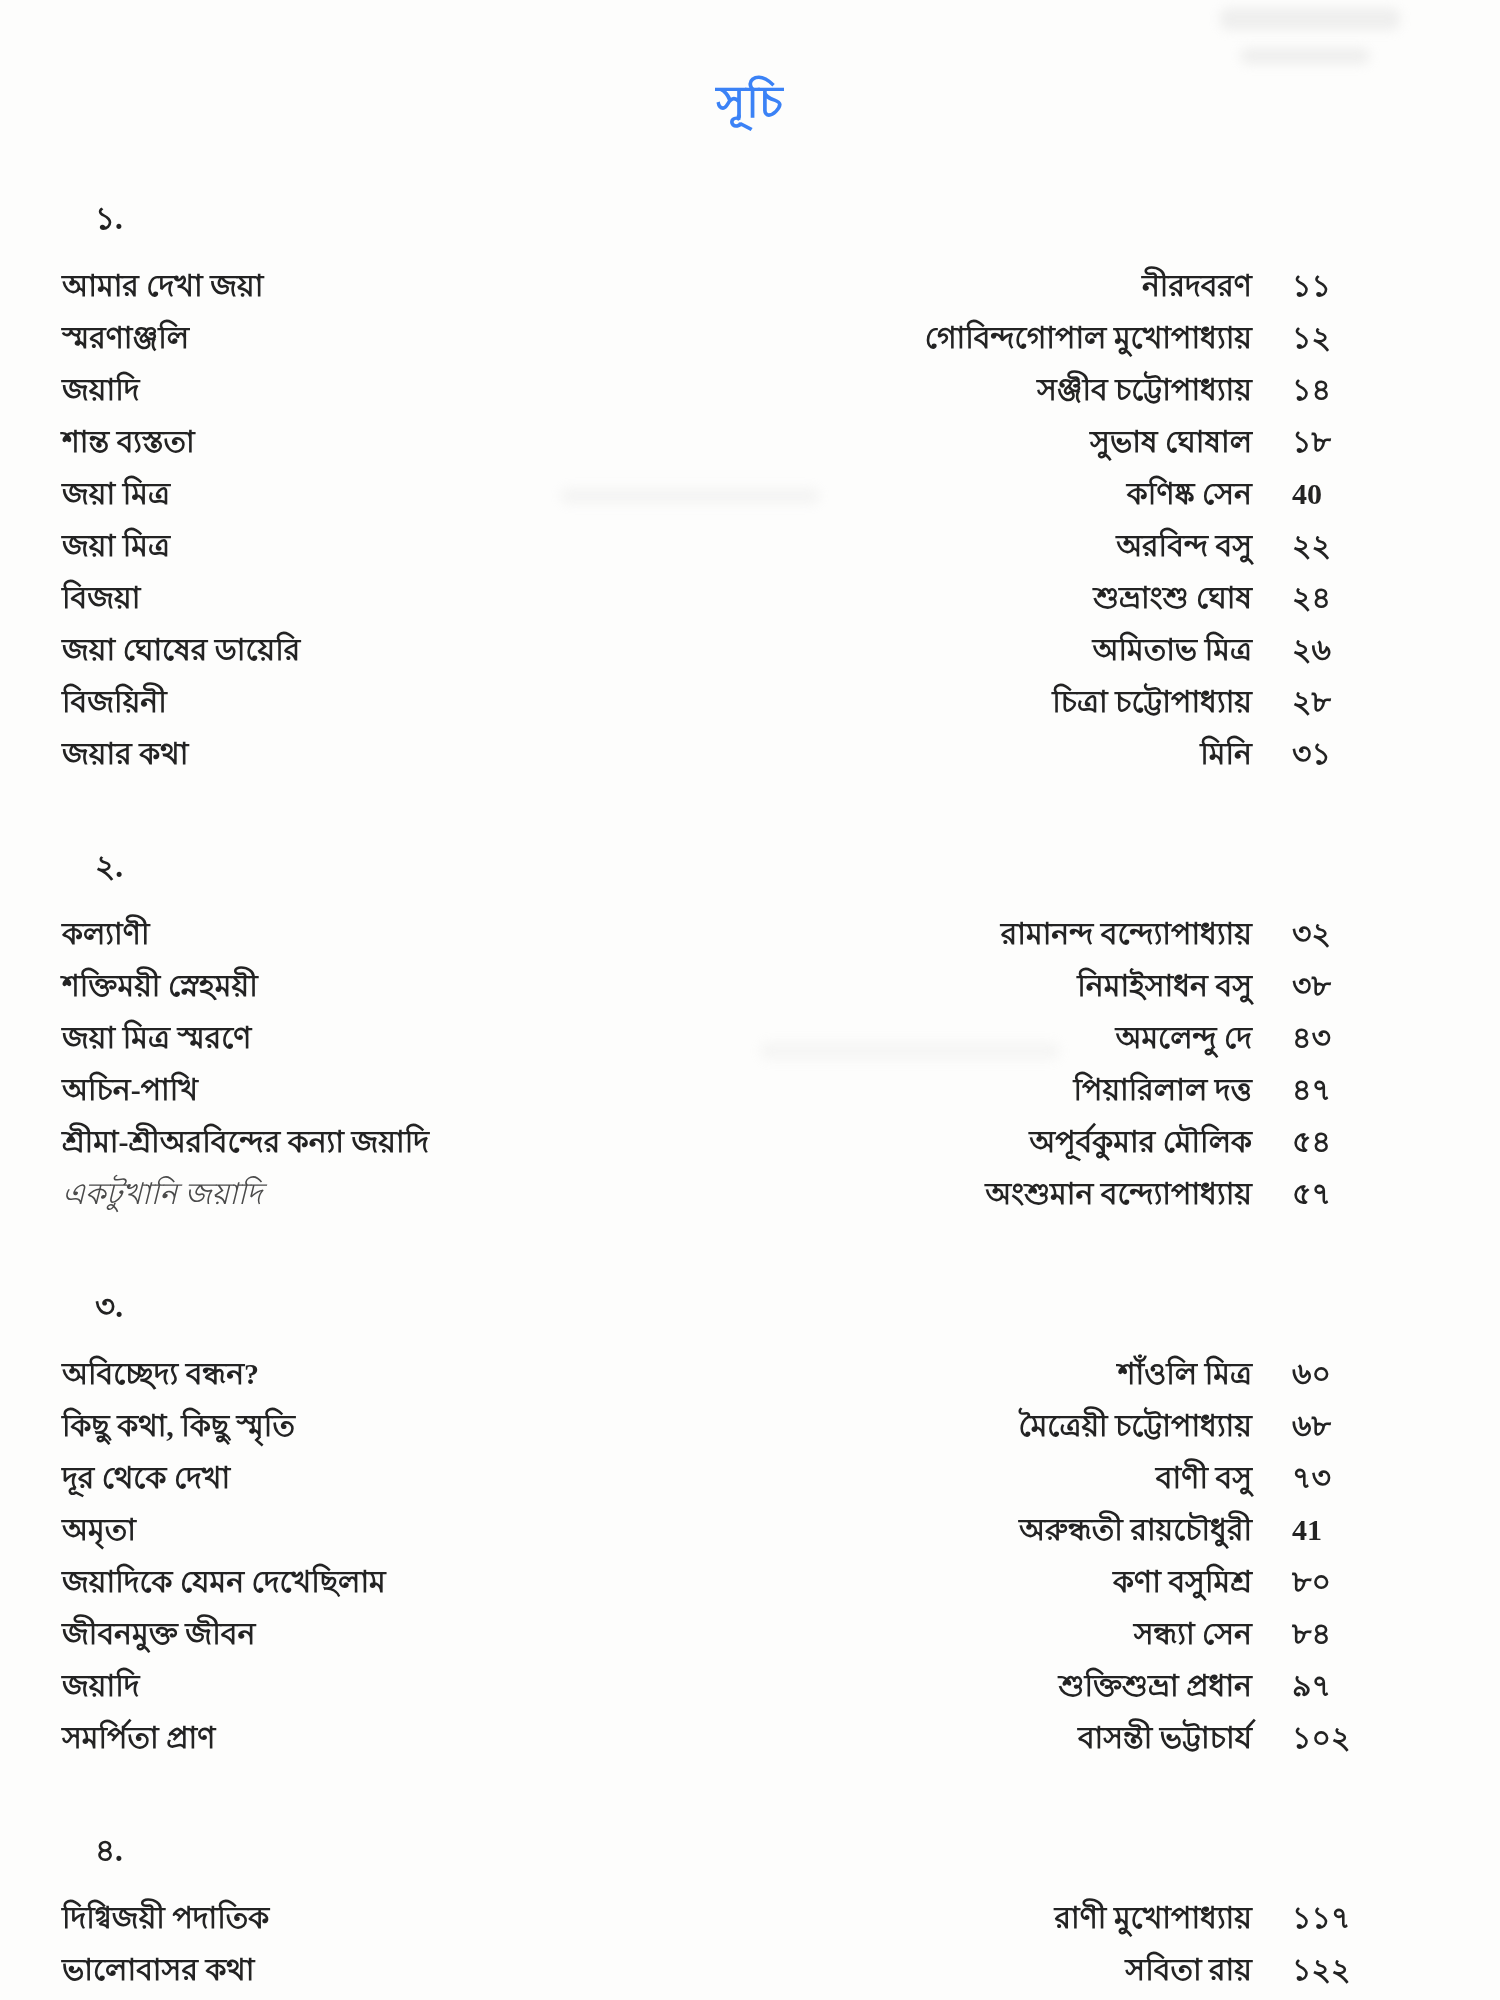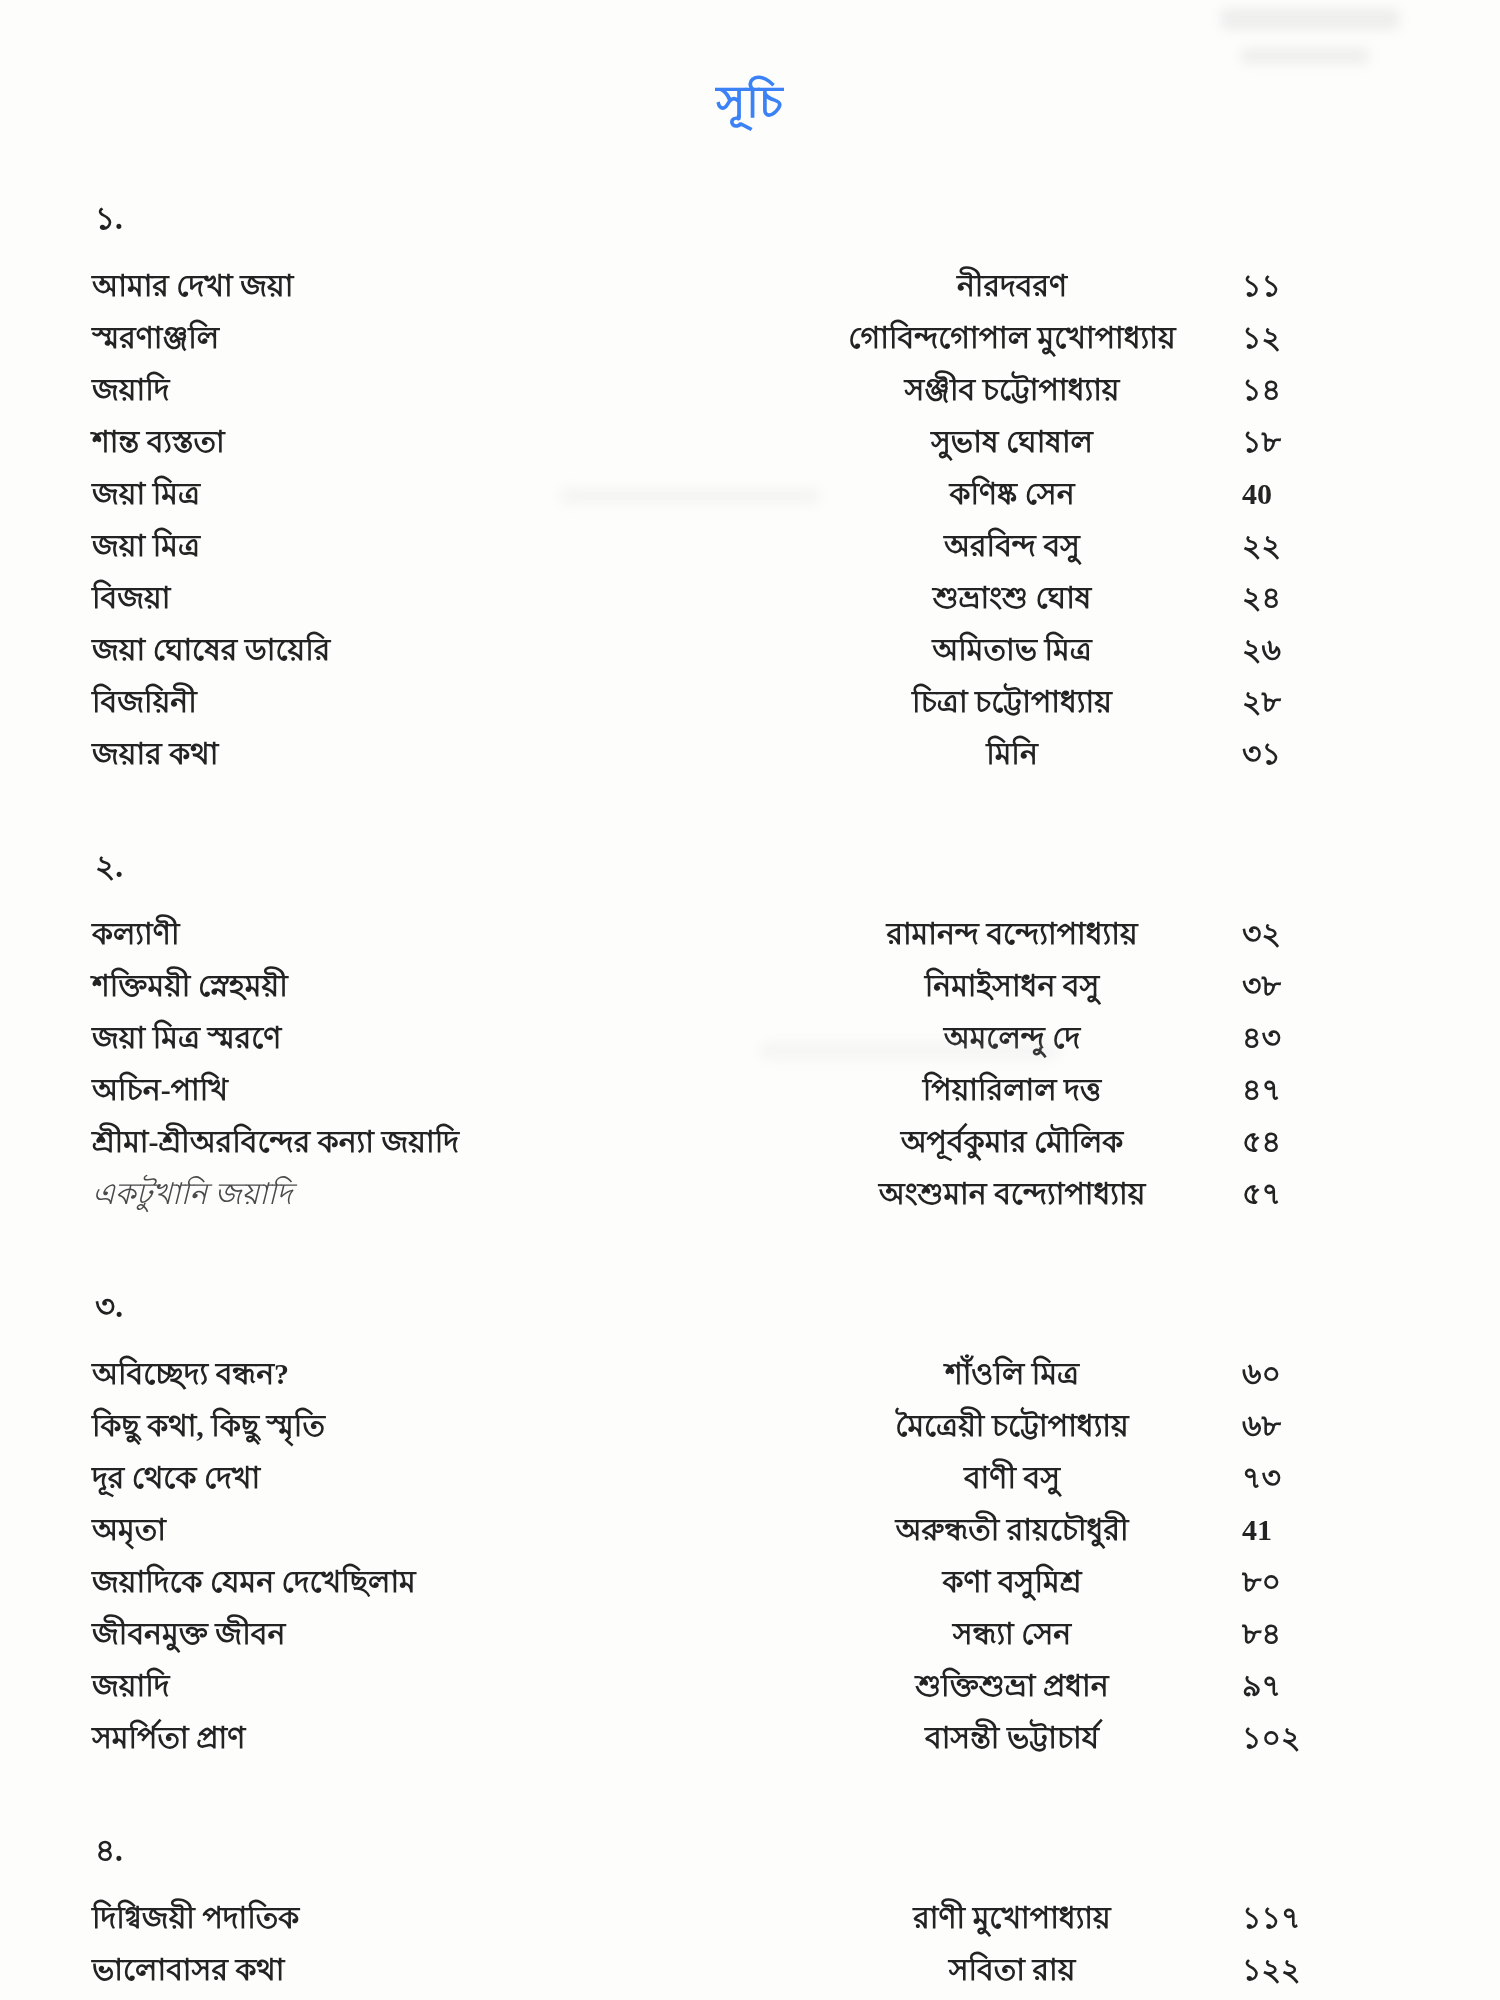--- a/index.html
+++ b/index.html
@@ -32,29 +32,30 @@
   .section-number {
     font-size: 31px;
     font-weight: 700;
     margin-left: 95px;
     margin-bottom: 14px;
     color: #222;
   }
   .toc-row {
     display: grid;
     grid-template-columns: 690px 460px 100px;
-    margin-left: 92px;
+    margin-left: 62px;
     align-items: baseline;
     line-height: 52px;
     font-size: 30px;
     font-weight: 600;
     color: #232323;
+    gap: 40px;
   }
   .entry-title   { text-align: left;  white-space: nowrap; }
-  .entry-author  { text-align: center;  white-space: nowrap; }
+  .entry-author  { text-align: right;  white-space: nowrap; }
   .entry-page    { text-align: left; white-space: nowrap; font-weight: 600; }
   .toc-row.emphasis .entry-title {
     font-style: italic;
     font-weight: 400;
     color: #4a4a4a;
   }
   
   .ghost {
     position: absolute;
     background: #c9c9c9;

